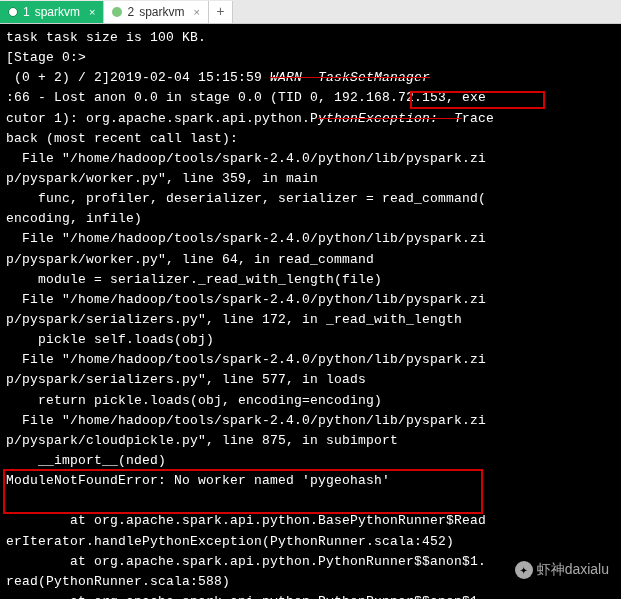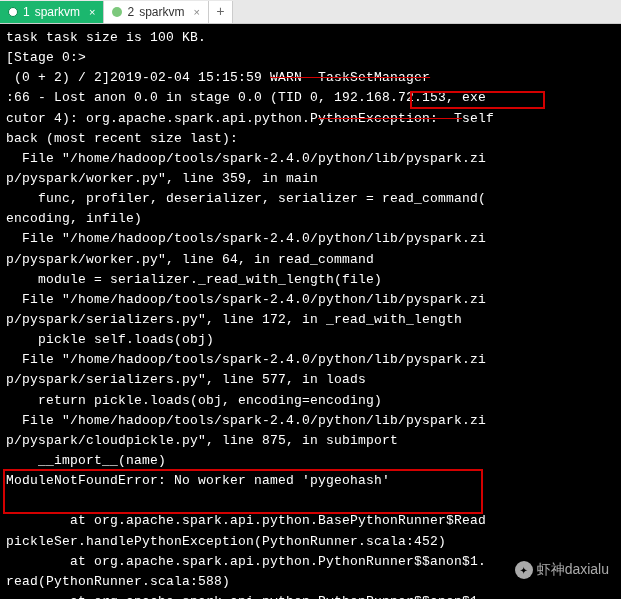--- a/index.html
+++ b/index.html
@@ -107,21 +107,21 @@
       width: 18px;
       height: 18px;
       border-radius: 50%;
       background: #aaa;
       display: inline-flex;
       align-items: center;
       justify-content: center;
       color: #000;
       font-size: 10px;
     }
-    .struck { text-decoration: line-through; text-decoration-color: #d40000; }
+    .struck { text-decoration: line-through; text-decoration-color: #d40000; font-style: italic; }
   </style>
 </head>
 <body>
 
 <div class="tab-bar">
   <div class="tab active">
     <span class="tab-dot"></span>
     <span>1</span>
     <span>sparkvm</span>
     <span class="tab-close">×</span>
@@ -132,42 +132,42 @@
     <span>sparkvm</span>
     <span class="tab-close">×</span>
   </div>
   <div class="tab-add">+</div>
 </div>
 
 <div class="terminal"><span>task task size is 100 KB.</span>
 <span>[Stage 0:&gt;</span>
 <span> (0 + 2) / 2]2019-02-04 15:15:59 </span><span class="struck">WARN  TaskSetManager</span>
 <span>:66 - Lost anon 0.0 in stage 0.0 (TID 0, 192.168.72.153, exe</span>
-<span>cutor 4): org.apache.spark.api.python.P</span><span class="struck">ythonException:  T</span><span>self</span>
-<span>back (most recent size last):</span>
+<span>cutor 1): org.apache.spark.api.python.P</span><span class="struck">ythonException:  T</span><span>race</span>
+<span>back (most recent call last):</span>
 <span>  File "/home/hadoop/tools/spark-2.4.0/python/lib/pyspark.zi</span>
 <span>p/pyspark/worker.py", line 359, in main</span>
 <span>    func, profiler, deserializer, serializer = read_command(</span>
 <span>encoding, infile)</span>
 <span>  File "/home/hadoop/tools/spark-2.4.0/python/lib/pyspark.zi</span>
 <span>p/pyspark/worker.py", line 64, in read_command</span>
 <span>    module = serializer._read_with_length(file)</span>
 <span>  File "/home/hadoop/tools/spark-2.4.0/python/lib/pyspark.zi</span>
 <span>p/pyspark/serializers.py", line 172, in _read_with_length</span>
 <span>    pickle self.loads(obj)</span>
 <span>  File "/home/hadoop/tools/spark-2.4.0/python/lib/pyspark.zi</span>
 <span>p/pyspark/serializers.py", line 577, in loads</span>
 <span>    return pickle.loads(obj, encoding=encoding)</span>
 <span>  File "/home/hadoop/tools/spark-2.4.0/python/lib/pyspark.zi</span>
 <span>p/pyspark/cloudpickle.py", line 875, in subimport</span>
-<span>    __import__(name)</span>
+<span>    __import__(nded)</span>
 <span>ModuleNotFoundError: No worker named 'pygeohash'</span>
 <span></span>
 <span>        at org.apache.spark.api.python.BasePythonRunner$Read</span>
-<span>pickleSer.handlePythonException(PythonRunner.scala:452)</span>
+<span>erIterator.handlePythonException(PythonRunner.scala:452)</span>
 <span>        at org.apache.spark.api.python.PythonRunner$$anon$1.</span>
 <span>read(PythonRunner.scala:588)</span>
 <span>        at org.apache.spark.api.python.PythonRunner$$anon$1.</span>
 <div class="hl1"></div><div class="hl2"></div></div>
 
 <div class="watermark">
   <span class="wm-icon">✦</span>
   <span>虾神daxialu</span>
 </div>
 

